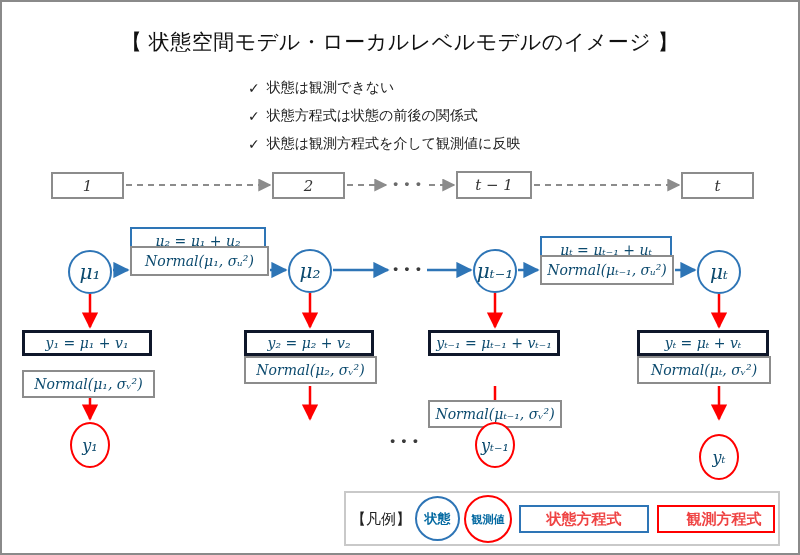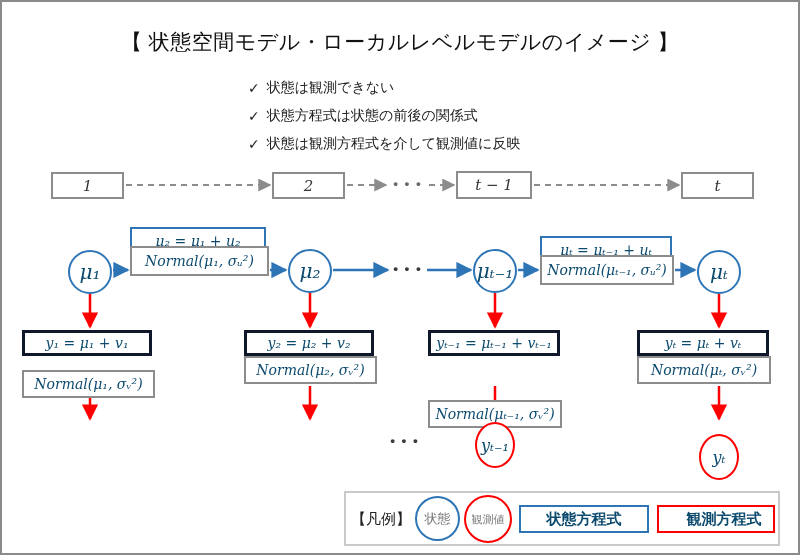--- a/index.html
+++ b/index.html
@@ -32,22 +32,22 @@
   .state-circle { font-size:20px; }
   .obs-circle   { font-size:16px; }
   .dots {
     position:absolute; z-index:2; transform:translate(-50%,-50%);
     font-family:"DejaVu Serif","DejaVu Sans",serif; font-weight:bold;
     font-size:21px; letter-spacing:4px; color:#3a3a3a; white-space:nowrap;
   }
   .dots-gray { color:#6a6a6a; }
   .legend-box { border:2px solid #c9c9c9; background:#fff; z-index:2; }
   .legend-label { font-size:15px; color:#222; z-index:3;text-align:center; }
-  .legend-node-label { font-weight:400; color:#737373; }
-  .legend-eq { font-weight:700; font-size:15px; color:#0c4a6e;text-align:center; }
+  .legend-node-label { font-weight:700; color:#0369a1; }
+  .legend-eq { font-weight:700; font-size:15px; color:#ef4444;text-align:center; }
 </style>
 </head>
 <body>
 
 <div class="stage">
 
   <svg class="wires" width="800" height="555" viewBox="0 0 800 555">
     <defs>
       <marker id="ah-gray" viewBox="0 0 10 10" refX="9" refY="5" markerWidth="6.5" markerHeight="6.5" orient="auto">
         <path d="M0,0 L10,5 L0,10 z" fill="#8c8c8c"></path>
@@ -127,20 +127,21 @@
 
   <div class="abs node red-b2 math" style="left:242px;top:328px;width:130px;height:26px;">y₂ = μ₂ + v₂</div>
   <div class="abs node gray-b math" style="left:242px;top:354px;width:133px;height:28px;">Normal(μ₂, σᵥ²)</div>
 
   <div class="abs node red-b2 math" style="left:426px;top:328px;width:132px;height:26px;">yₜ₋₁ = μₜ₋₁ + vₜ₋₁</div>
   <div class="abs node gray-b math" style="left:426px;top:366px;width:134px;height:28px;margin-top:32px;">Normal(μₜ₋₁, σᵥ²)</div>
 
   <div class="abs node red-b2 math" style="left:635px;top:328px;width:132px;height:26px;">yₜ = μₜ + vₜ</div>
   <div class="abs node gray-b math" style="left:635px;top:354px;width:134px;height:28px;">Normal(μₜ, σᵥ²)</div>
 
+  <div class="abs node circle red-b math obs-circle" style="left:68px;top:420px;width:40px;height:46px;">y₁</div>
   <div class="abs node circle red-b math obs-circle" style="left:473px;top:420px;width:40px;height:46px;">yₜ₋₁</div>
   <div class="abs node circle red-b math obs-circle" style="left:697px;top:432px;width:40px;height:46px;">yₜ</div>
   <span class="dots" style="left:404px;top:438px;">···</span>
 
   <div class="abs legend-box" style="left:342px;top:489px;width:436px;height:55px;"></div>
   <div class="abs legend-label" style="left:349px;top:508px;">【凡例】</div>
   <div class="abs node circle blue-b legend-node-label" style="left:413px;top:494px;width:45px;height:45px;font-size:13px;">状態</div>
   <div class="abs node circle red-b legend-node-label" style="left:462px;top:493px;width:48px;height:48px;font-size:11px;">観測値</div>
   <div class="abs node blue-b legend-eq" style="left:517px;top:503px;width:130px;height:28px;">状態方程式</div>
   <div class="abs node red-b legend-eq" style="left:655px;top:503px;width:118px;height:28px;padding-left:16px;">観測方程式</div>

